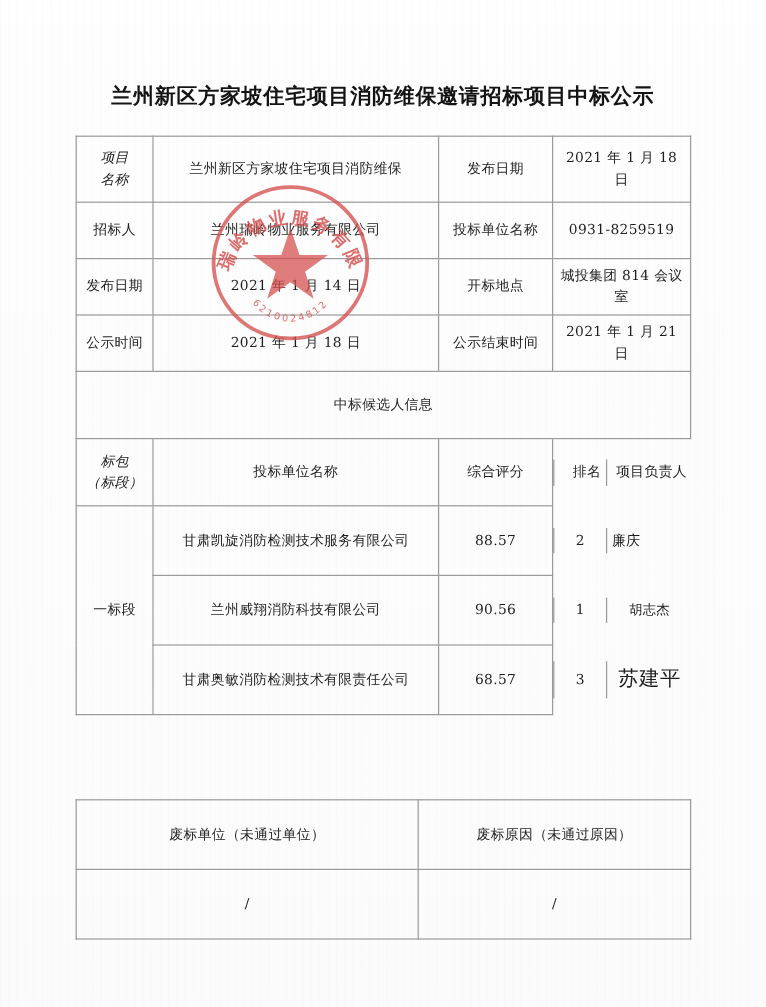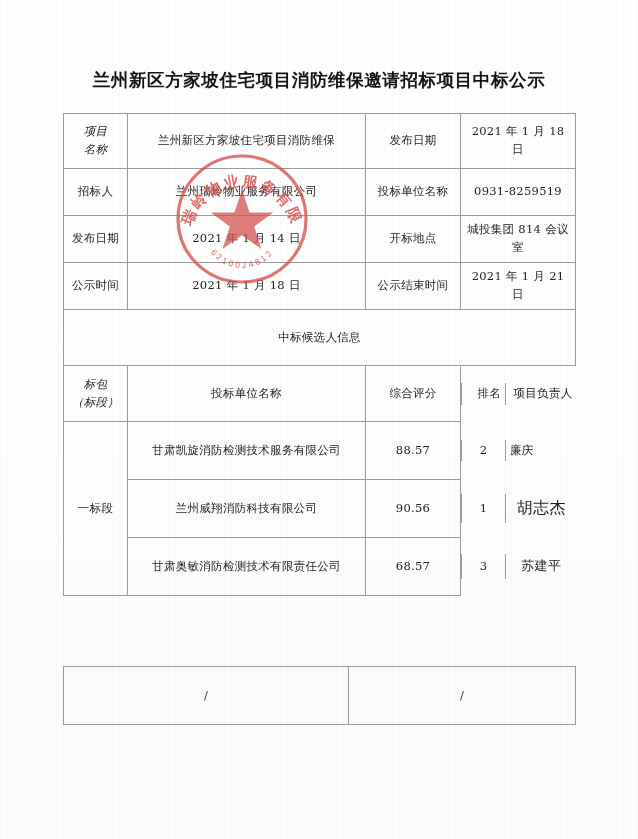--- a/index.html
+++ b/index.html
@@ -198,54 +198,58 @@
         <td class="num">90.56</td>
         <td style="padding:0;border:none">
           <table style="width:100%;height:100%;border-collapse:collapse;table-layout:fixed">
             <colgroup>
                 <col style="width:44px">
                 <col style="width:71px">
               </colgroup>
             <tbody>
                 <tr>
               <td style="border:1px solid #9a9a9a;border-top:none;border-bottom:none;font-size:11.5px;text-align:center">1</td>
-              <td style="border:1px solid #9a9a9a;border-top:none;border-bottom:none;border-right:none;font-size:16px;text-align:center">胡志杰</td>
+              <td style="border:1px solid #9a9a9a;border-top:none;border-bottom:none;border-right:none;font-size:11px;text-align:center">胡志杰</td>
             </tr>
           </tbody>
             </table>
         </td>
       </tr>
 
       <tr class="bidrow">
         <td>甘肃奥敏消防检测技术有限责任公司</td>
         <td class="num">68.57</td>
         <td style="padding:0;border:none">
           <table style="width:100%;height:100%;border-collapse:collapse;table-layout:fixed">
             <colgroup>
                 <col style="width:44px">
                 <col style="width:71px">
               </colgroup>
             <tbody>
                 <tr>
               <td style="border:1px solid #9a9a9a;border-top:none;border-bottom:none;font-size:11.5px;text-align:center">3</td>
-              <td style="border:1px solid #9a9a9a;border-top:none;border-bottom:none;border-right:none;font-size:13px;text-align:center">苏建平</td>
+              <td style="border:1px solid #9a9a9a;border-top:none;border-bottom:none;border-right:none;font-size:17px;text-align:center">苏建平</td>
             </tr>
           </tbody>
             </table>
         </td>
       </tr>
     </tbody>
   </table>
 
   <table class="grid" id="bottom-table">
     <colgroup>
       <col style="width:285px">
       <col style="width:227px">
     </colgroup>
     <tbody>
+      <tr class="waste-head">
+        <td>废标单位（未通过单位）</td>
+        <td>废标原因（未通过原因）</td>
+      </tr>
       <tr class="waste-body">
         <td>/</td>
         <td>/</td>
       </tr>
     </tbody>
   </table>
 
   <div class="seal">
     <svg width="136" height="134" viewBox="0 0 136 134" xmlns="http://www.w3.org/2000/svg">
       <defs>

